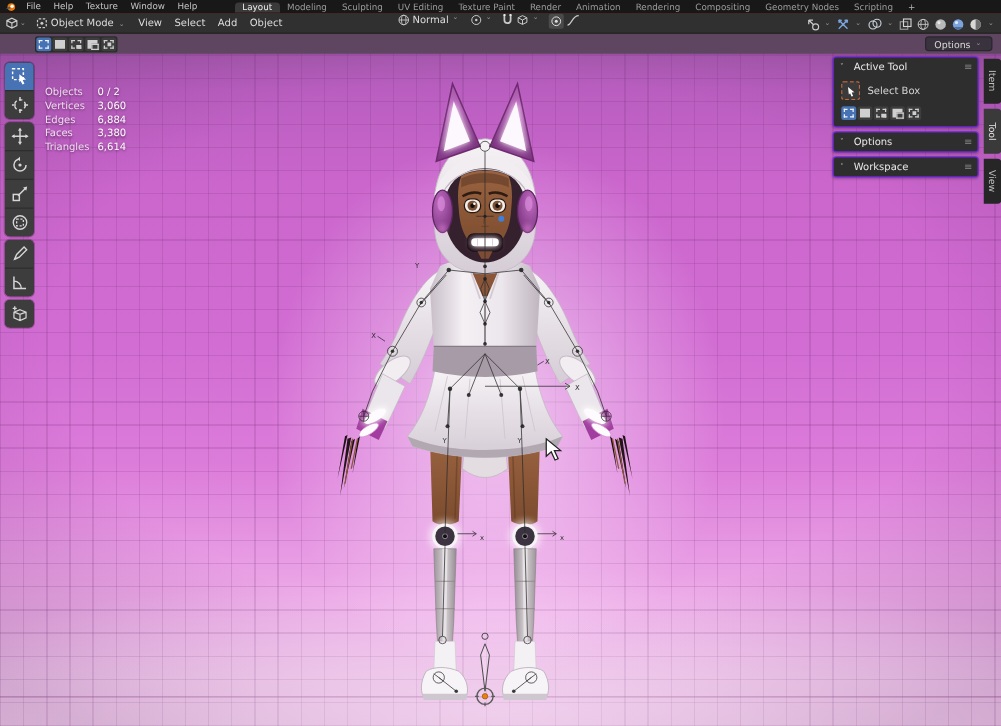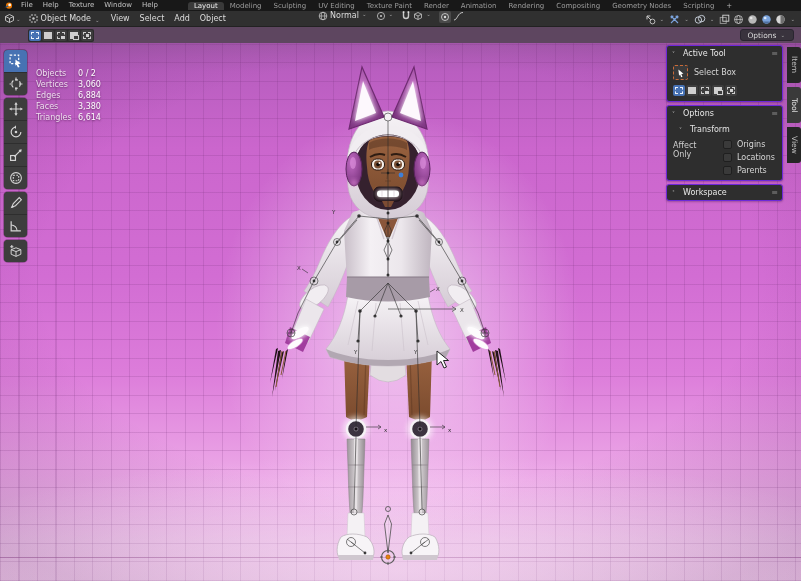--- a/index.html
+++ b/index.html
@@ -645,47 +645,20 @@
       </div>
     </div>
 
     <div class="panel">
       <div class="phead">
         <span class="pchev">˅</span>
         <span>Options</span>
         <span class="flex"></span>
         <span class="burger">≡</span>
       </div>
-      <div class="pbody">
-        <div class="sub-row">
-          <span class="pchev">˅</span>
-          <span>Transform</span>
-        </div>
-        <div class="affect">
-          <span class="alabel">Affect Only</span>
-          <div class="cbcol">
-
-              <div class="cbrow">
-                <span class="cb"></span>
-                <span>Origins</span>
-              </div>
-
-              <div class="cbrow">
-                <span class="cb"></span>
-                <span>Locations</span>
-              </div>
-
-              <div class="cbrow">
-                <span class="cb"></span>
-                <span>Parents</span>
-              </div>
-
-          </div>
-        </div>
-      </div>
     </div>
 
     <div class="panel">
       <div class="phead">
         <span class="pchev">˃</span>
         <span>Workspace</span>
         <span class="flex"></span>
         <span class="burger">≡</span>
       </div>
     </div>

